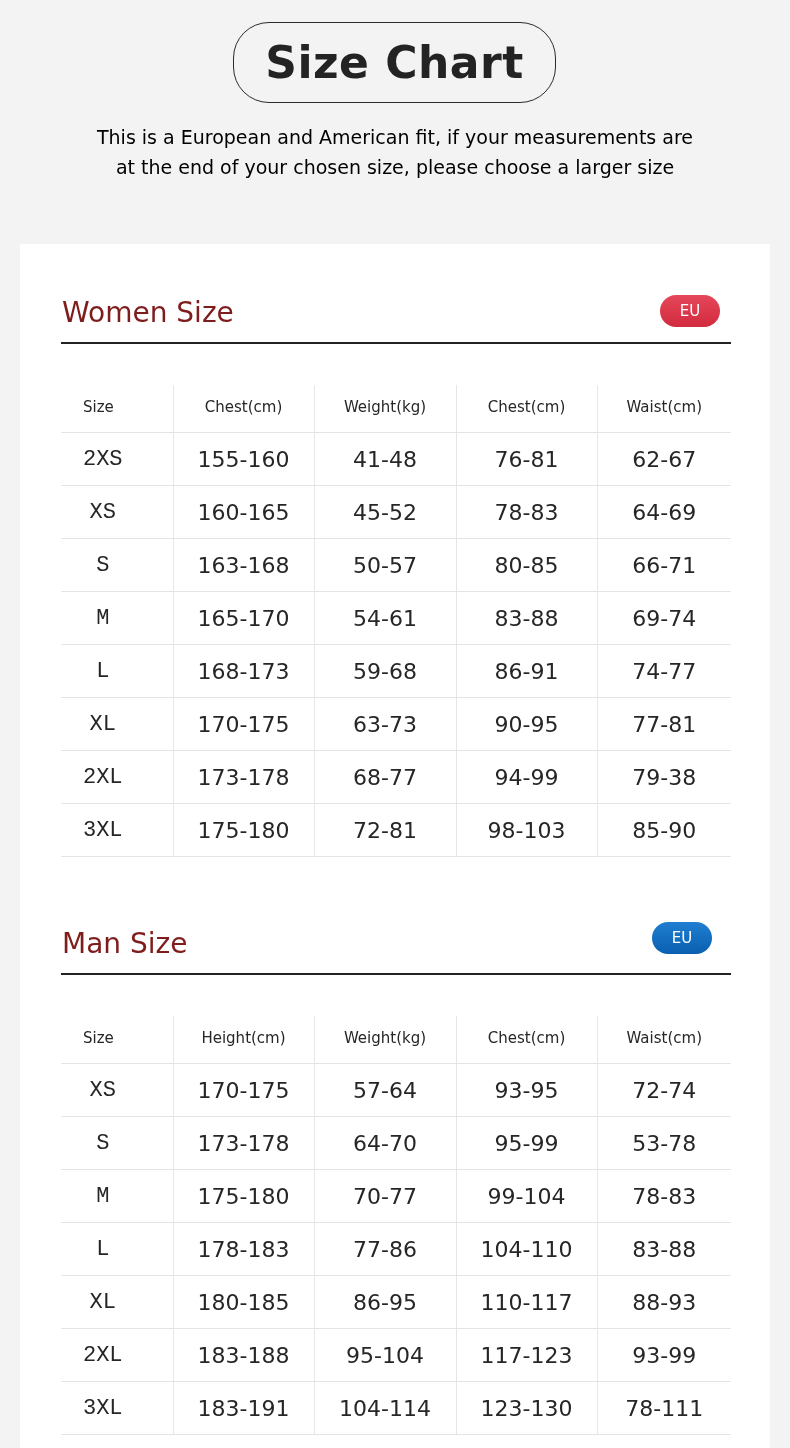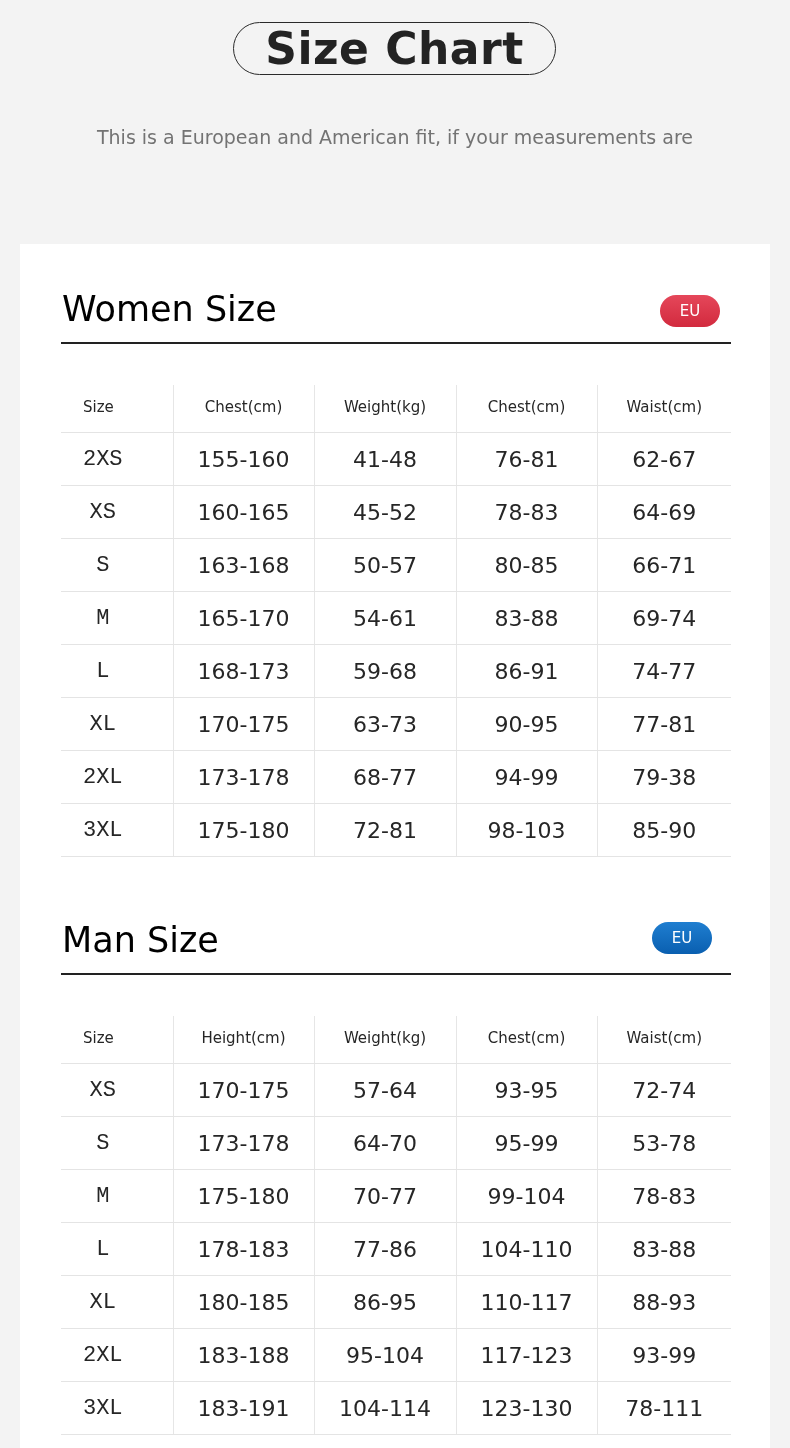--- a/index.html
+++ b/index.html
@@ -13,21 +13,21 @@
     font-family: "DejaVu Sans", sans-serif;
     color: #222;
     position: relative;
     overflow: hidden;
   }
   .title-pill {
     position: absolute;
     left: 233px;
     top: 22px;
     width: 323px;
-    height: 53px;
+    height: 81px;
     border: 1.5px solid #2a2a2a;
     border-radius: 36px;
     box-sizing: border-box;
     display: flex;
     align-items: center;
     justify-content: center;
   }
   .title-text {
     font-size: 44px;
     font-weight: bold;
@@ -35,21 +35,21 @@
     letter-spacing: 0.5px;
   }
   .subtitle {
     position: absolute;
     left: 60px;
     top: 122px;
     width: 670px;
     text-align: center;
     font-size: 19px;
     line-height: 30px;
-    color: #737373;
+    color: #000000;
   }
   .subtitle span { display: block; }
   .card {
     position: absolute;
     left: 20px;
     top: 244px;
     width: 750px;
     height: 1220px;
     background: #ffffff;
   }
@@ -60,22 +60,22 @@
   }
   .section-header {
     position: relative;
     height: 50px;
     border-bottom: 2px solid #222;
   }
   .section-title {
     position: absolute;
     left: 1px;
     bottom: 13px;
-    font-size: 35px;
-    color: #000000;
+    font-size: 28px;
+    color: #7f1d1d;
     margin-top: 16px;
   }
   .badge {
     position: absolute;
     right: 11px;
     width: 60px;
     height: 32px;
     border-radius: 16px;
     color: #fff;
     font-size: 15px;
@@ -125,20 +125,21 @@
 </style>
 </head>
 <body>
 
 <div class="title-pill">
   <span class="title-text">Size Chart</span>
 </div>
 
 <div class="subtitle">
   <span>This is a European and American fit, if your measurements are</span>
+  <span>at the end of your chosen size, please choose a larger size</span>
 </div>
 
 <div class="card">
 
   <div class="section" style="top:48px;">
     <div class="section-header">
       <span class="section-title">Women Size</span>
       <span class="badge red" style="top:3px;">EU</span>
     </div>
     <div style="height:41px;"></div>

